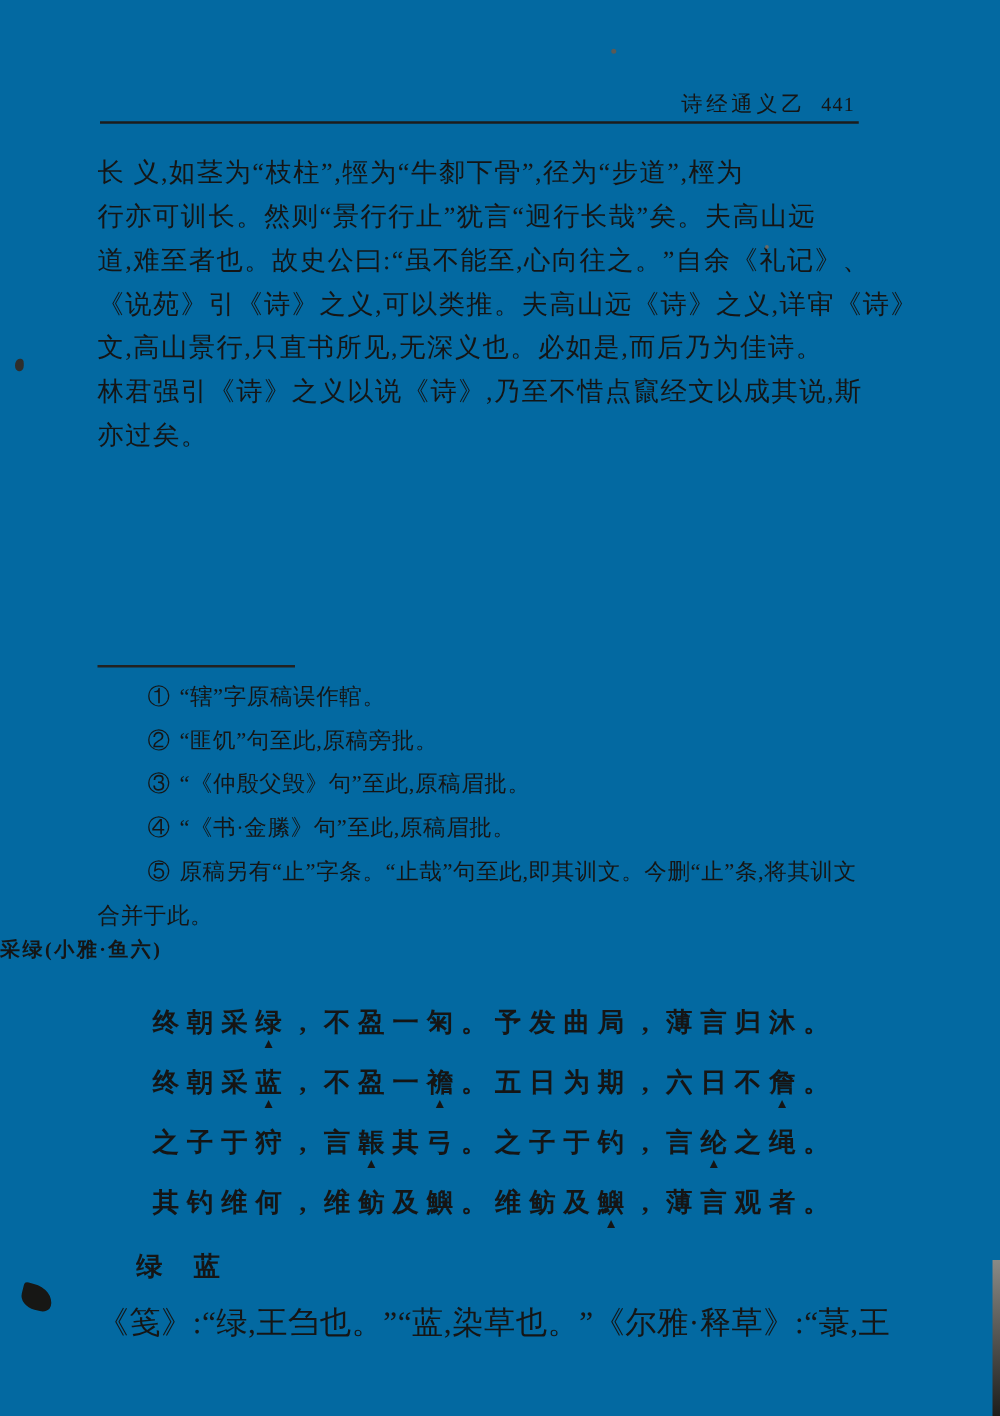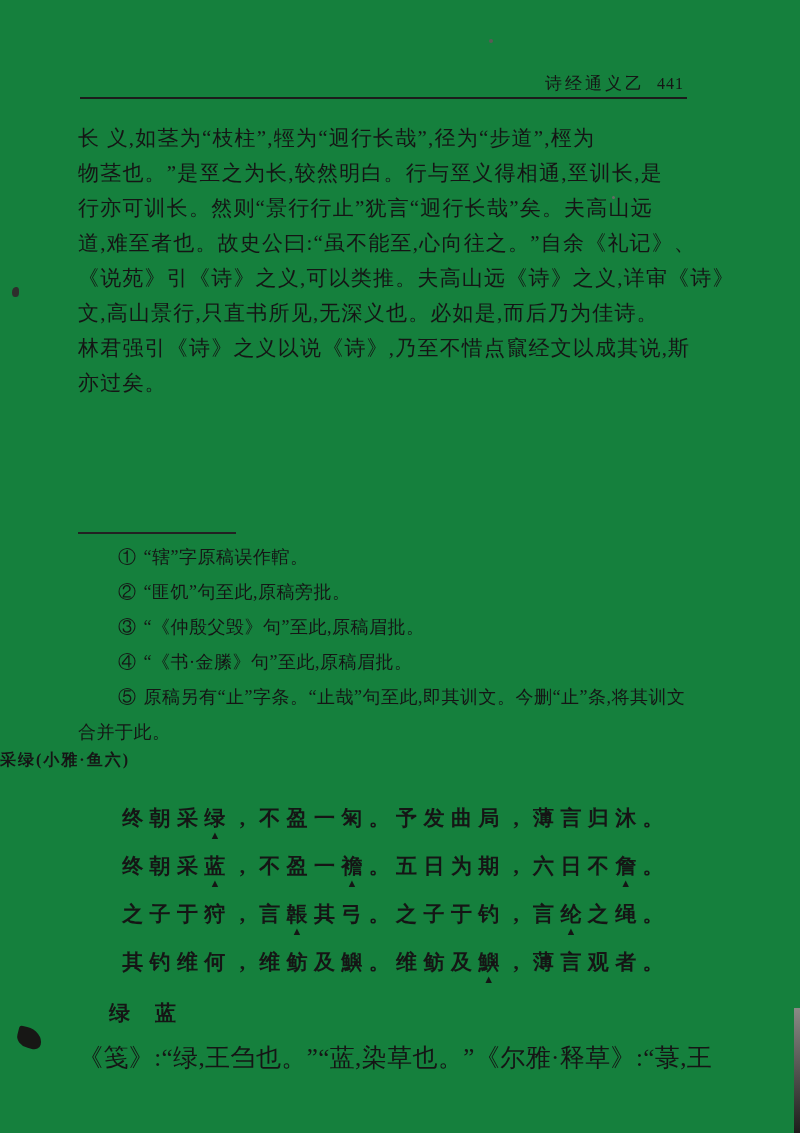--- a/index.html
+++ b/index.html
@@ -1,18 +1,18 @@
 <!DOCTYPE html>
 <html lang="zh"><head>
 <meta charset="utf-8">
 <style>
   html,body{margin:0;padding:0;background:#e8e8e6;}
   .page{
     position:relative;width:800px;height:1133px;margin:0 auto;
-    background:#15803d;color:#151515;overflow:hidden;
+    background:#0369a1;color:#151515;overflow:hidden;
     font-family:"Liberation Serif","DejaVu Serif",serif;
   }
   .header{position:absolute;top:72px;right:116px;font-size:17px;letter-spacing:3px;white-space:nowrap;}
   .header .pageno{letter-spacing:1px;margin-left:12px;font-size:16px;}
   .header-rule{position:absolute;top:97px;left:80px;width:607px;height:2px;background:#1c1c1c;}
 
   .body-text{position:absolute;top:121px;left:78px;width:618px;font-size:21px;line-height:35px;}
   .bline{height:35px;white-space:nowrap;letter-spacing:1.2px;}
 
   .fn-rule{position:absolute;top:532px;left:78px;width:158px;height:2px;background:#222;}
@@ -43,22 +43,21 @@
 <body>
 
 <div class="page">
 
   <div class="header">
     <span>诗经通义乙</span><span class="pageno">441</span>
   </div>
   <div class="header-rule"></div>
 
   <div class="body-text" id="body-lines">
-      <div class="bline">长 义,如茎为“枝柱”,牼为“迥行长哉”,径为“步道”,桱为</div>
-      <div class="bline">物茎也。”是巠之为长,较然明白。行与巠义得相通,巠训长,是</div>
+      <div class="bline">长 义,如茎为“枝柱”,牼为“牛厀下骨”,径为“步道”,桱为</div>
       <div class="bline">行亦可训长。然则“景行行止”犹言“迥行长哉”矣。夫高山远</div>
       <div class="bline">道,难至者也。故史公曰:“虽不能至,心向往之。”自余《礼记》、</div>
       <div class="bline">《说苑》引《诗》之义,可以类推。夫高山远《诗》之义,详审《诗》</div>
       <div class="bline">文,高山景行,只直书所见,无深义也。必如是,而后乃为佳诗。</div>
       <div class="bline">林君强引《诗》之义以说《诗》,乃至不惜点竄经文以成其说,斯</div>
       <div class="bline">亦过矣。</div>
     </div>
 
   <div class="fn-rule"></div>
   <div class="footnotes" id="footnote-list">

